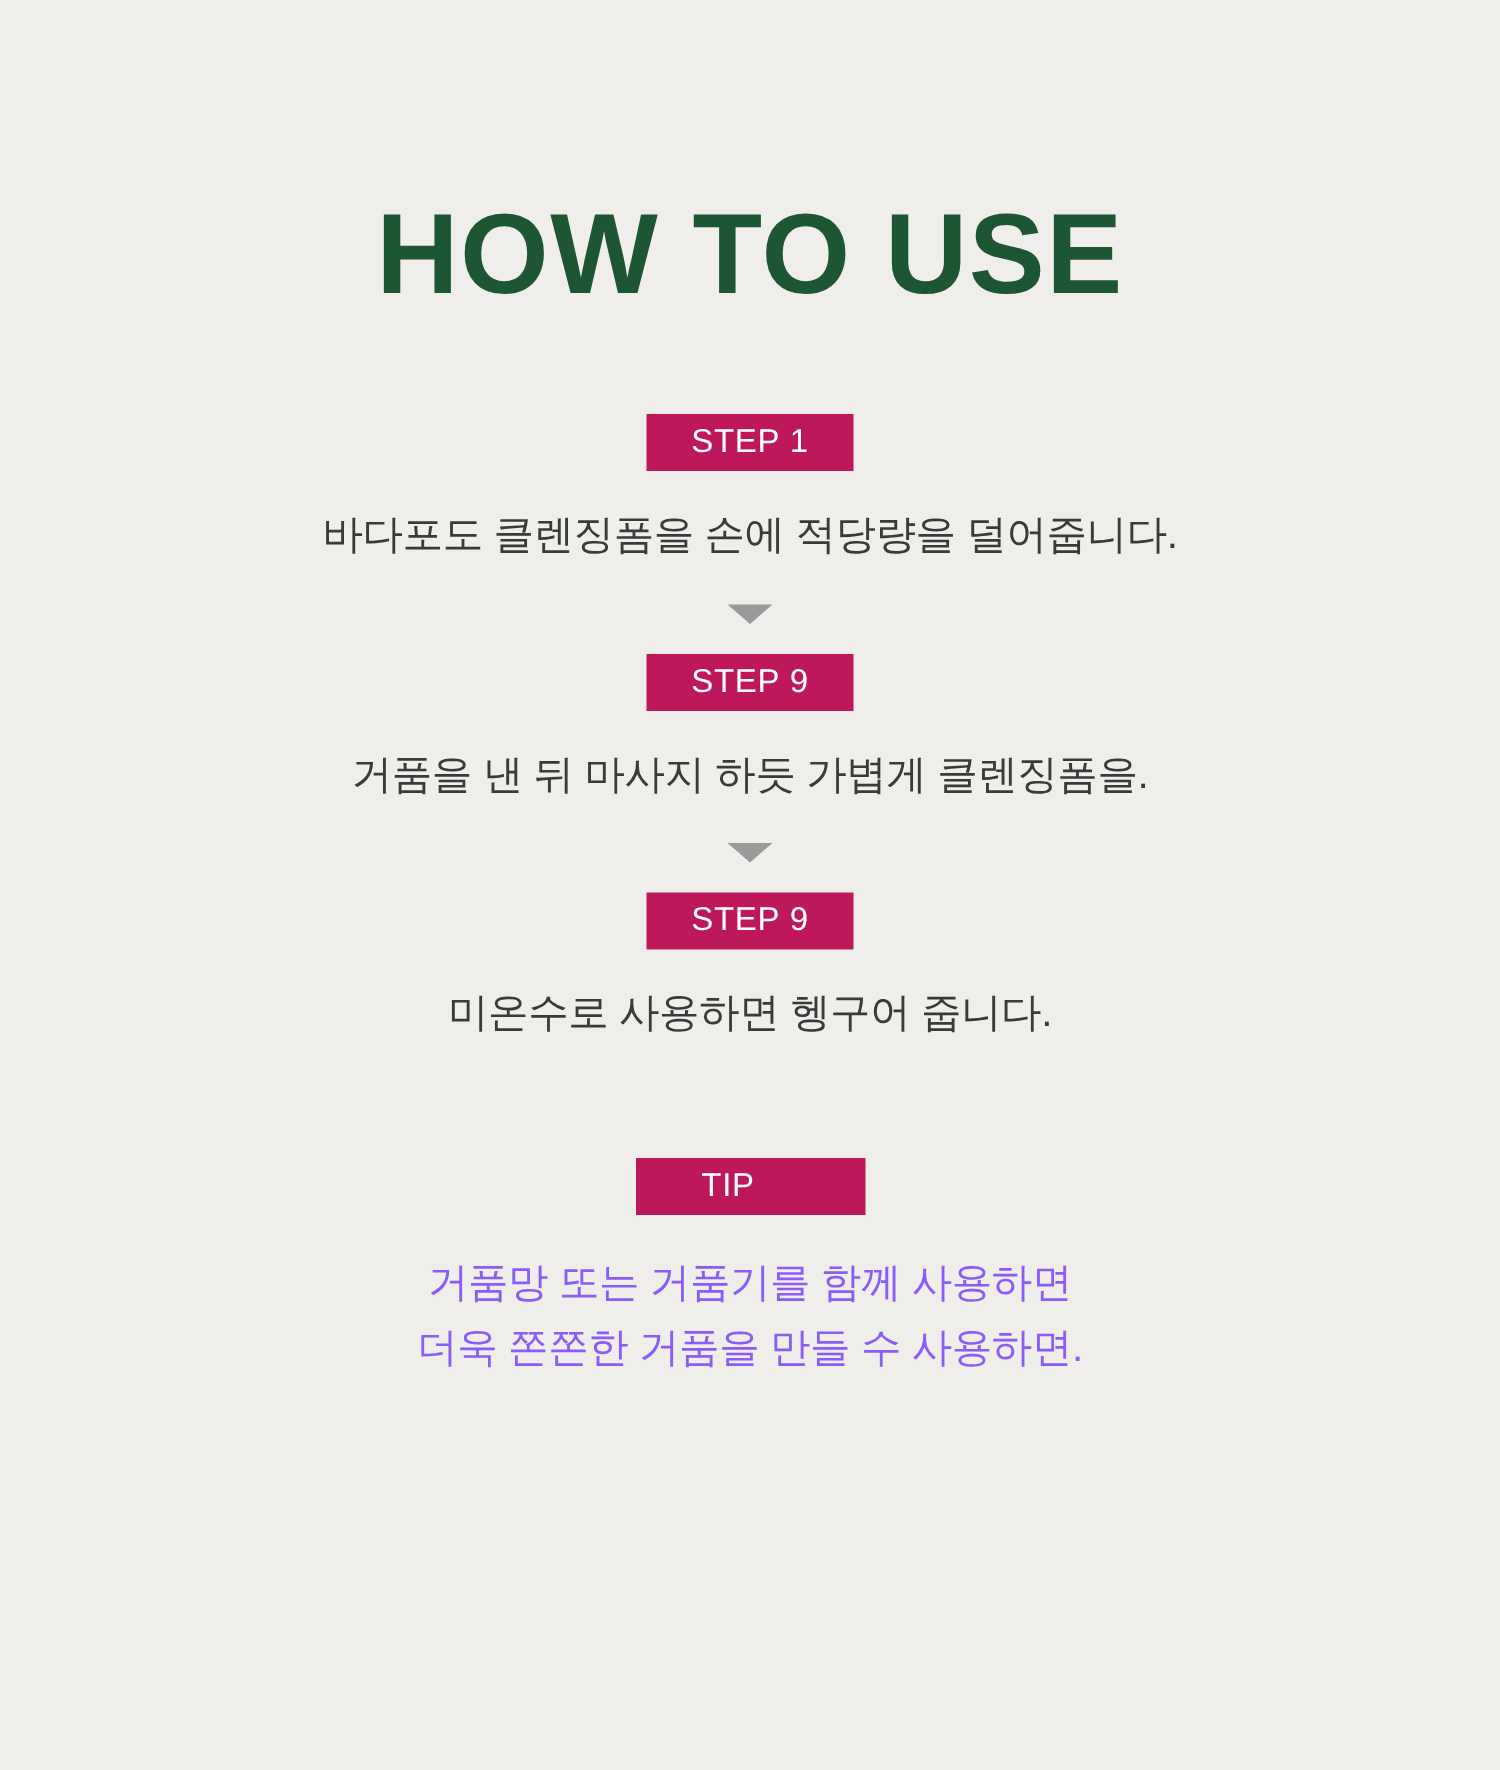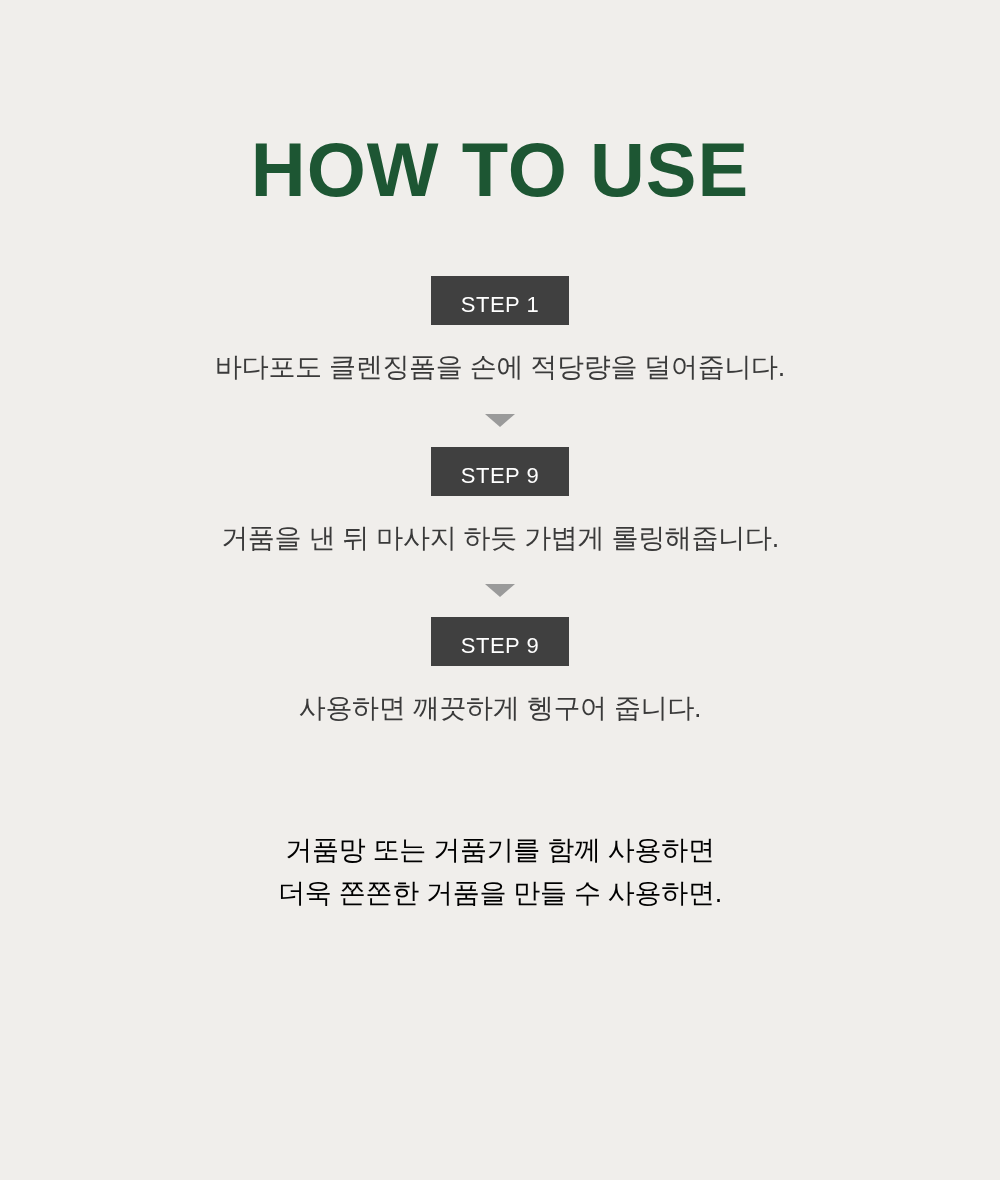--- a/index.html
+++ b/index.html
@@ -38,25 +38,25 @@
     align-items: center;
     width: 100%;
   }
   .step-block {
     display: flex;
     flex-direction: column;
     align-items: center;
     width: 100%;
   }
   .badge {
-    background: #404040;
+    background: #be185d;
     color: #ffffff;
     font-size: 22px;
     letter-spacing: 0.5px;
-    padding: 18px 30px 9px 30px;
+    padding: 7px 30px 9px 30px;
     line-height: 1;
     display: inline-block;
     text-align: left;
     min-width: 65px;
   }
   .badge.tip {
     padding-left: 44px;
     padding-right: 44px;
   }
   .step-text {
@@ -75,21 +75,21 @@
     border-left: 15px solid transparent;
     border-right: 15px solid transparent;
     border-top: 13px solid #9a9a9a;
   }
   .gap-before-tip {
     height: 76px;
   }
   .tip-text {
     margin-top: 24px;
     font-size: 27px;
-    color: #000000;
+    color: #8b5cf6;
     line-height: 1.62;
     text-align: center;
     letter-spacing: -0.3px;
   }
   .tip-text .line {
     display: block;
   }
 </style>
 </head>
 <body>
@@ -102,33 +102,34 @@
 
     <div class="step-block">
       <div class="badge">STEP 1</div>
       <div class="step-text">바다포도 클렌징폼을 손에 적당량을 덜어줍니다.</div>
     </div>
 
     <div class="arrow"></div>
 
     <div class="step-block">
       <div class="badge">STEP 9</div>
-      <div class="step-text">거품을 낸 뒤 마사지 하듯 가볍게 롤링해줍니다.</div>
+      <div class="step-text">거품을 낸 뒤 마사지 하듯 가볍게 클렌징폼을.</div>
     </div>
 
     <div class="arrow"></div>
 
     <div class="step-block">
       <div class="badge">STEP 9</div>
-      <div class="step-text">사용하면 깨끗하게 헹구어 줍니다.</div>
+      <div class="step-text">미온수로 사용하면 헹구어 줍니다.</div>
     </div>
 
     <div class="gap-before-tip"></div>
 
     <div class="step-block">
+      <div class="badge tip">TIP</div>
       <div class="tip-text">
         <span class="line">거품망 또는 거품기를 함께 사용하면</span>
         <span class="line">더욱 쫀쫀한 거품을 만들 수 사용하면.</span>
       </div>
     </div>
 
   </div>
 </div>
 
 </body></html>

